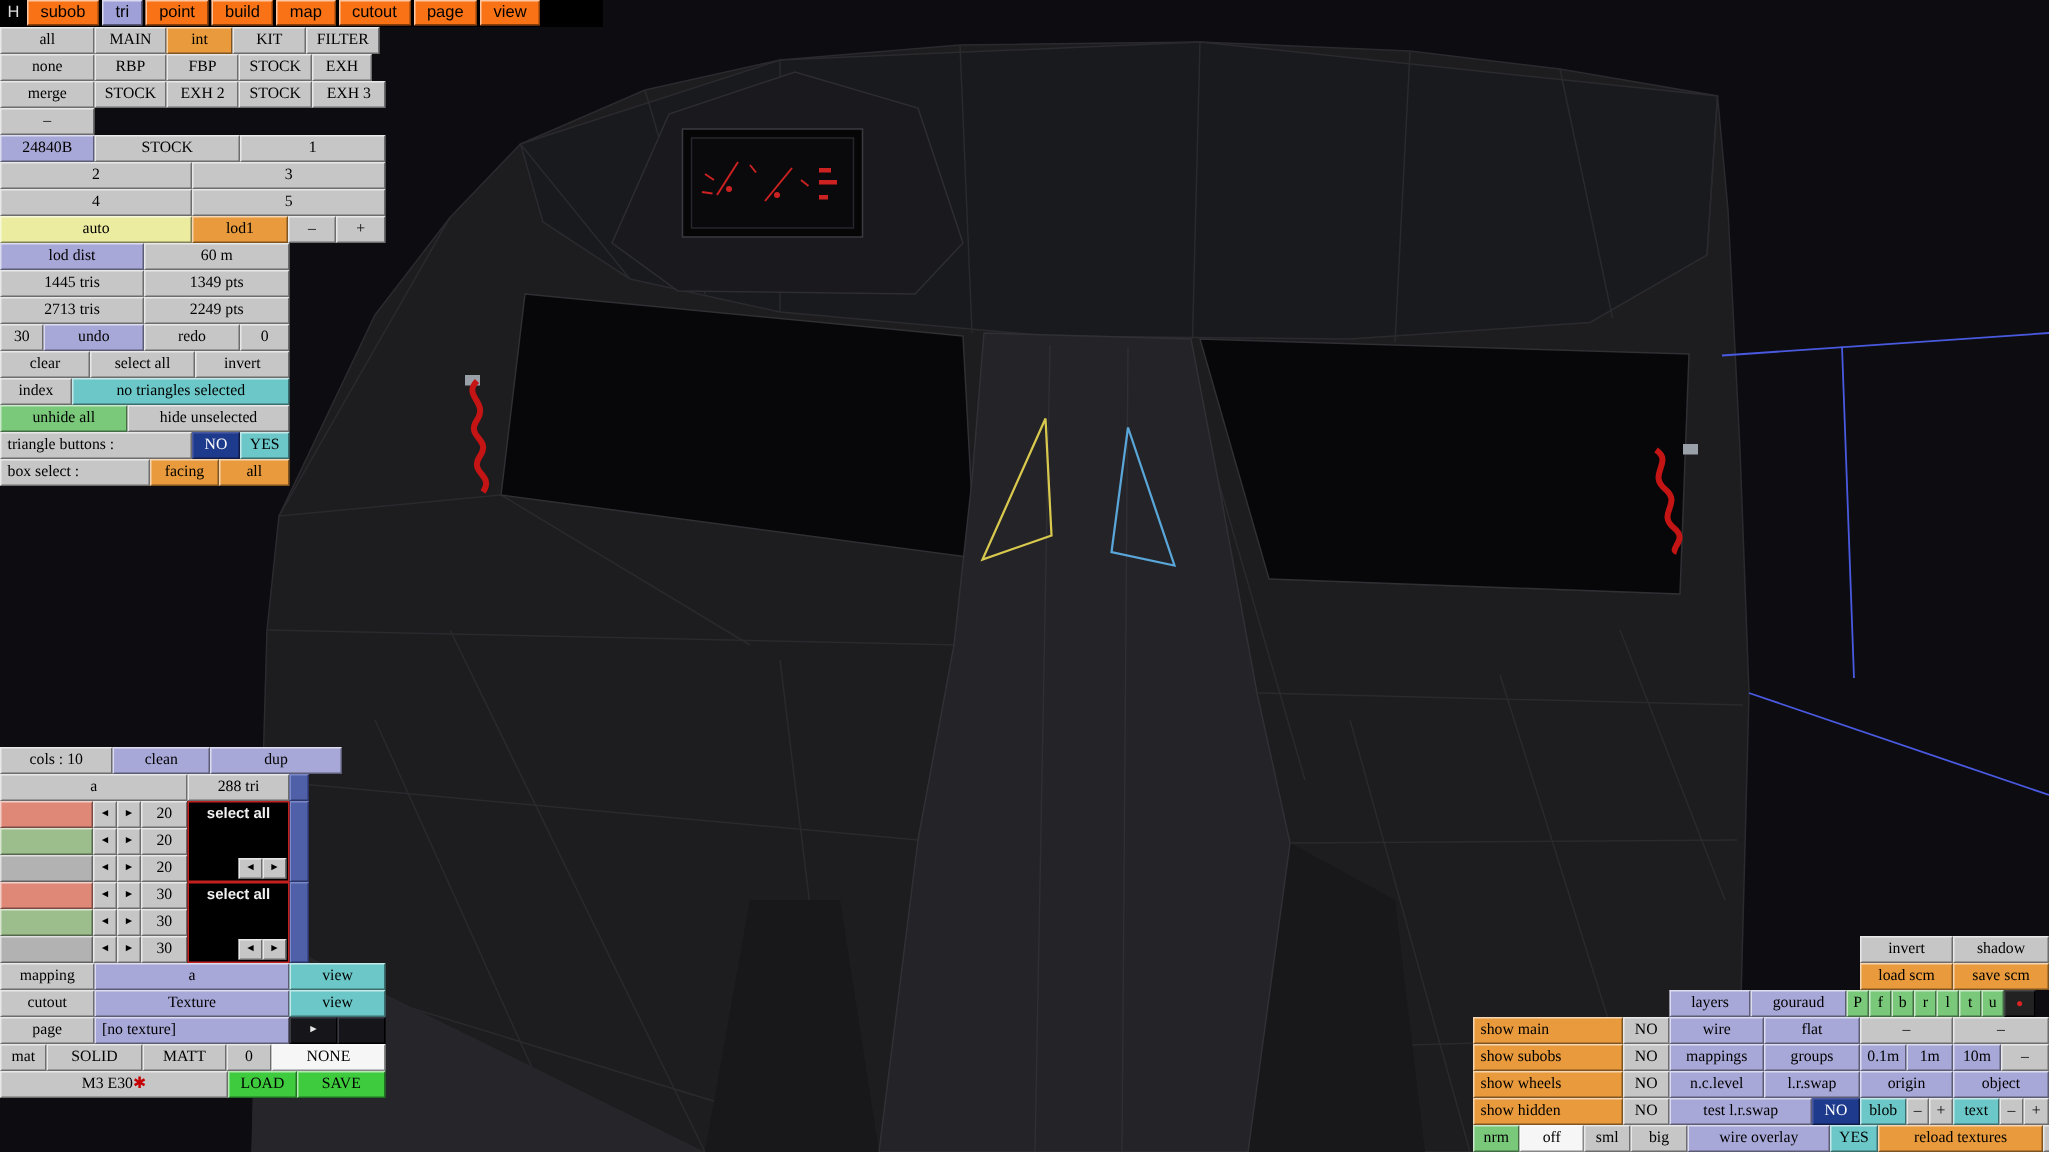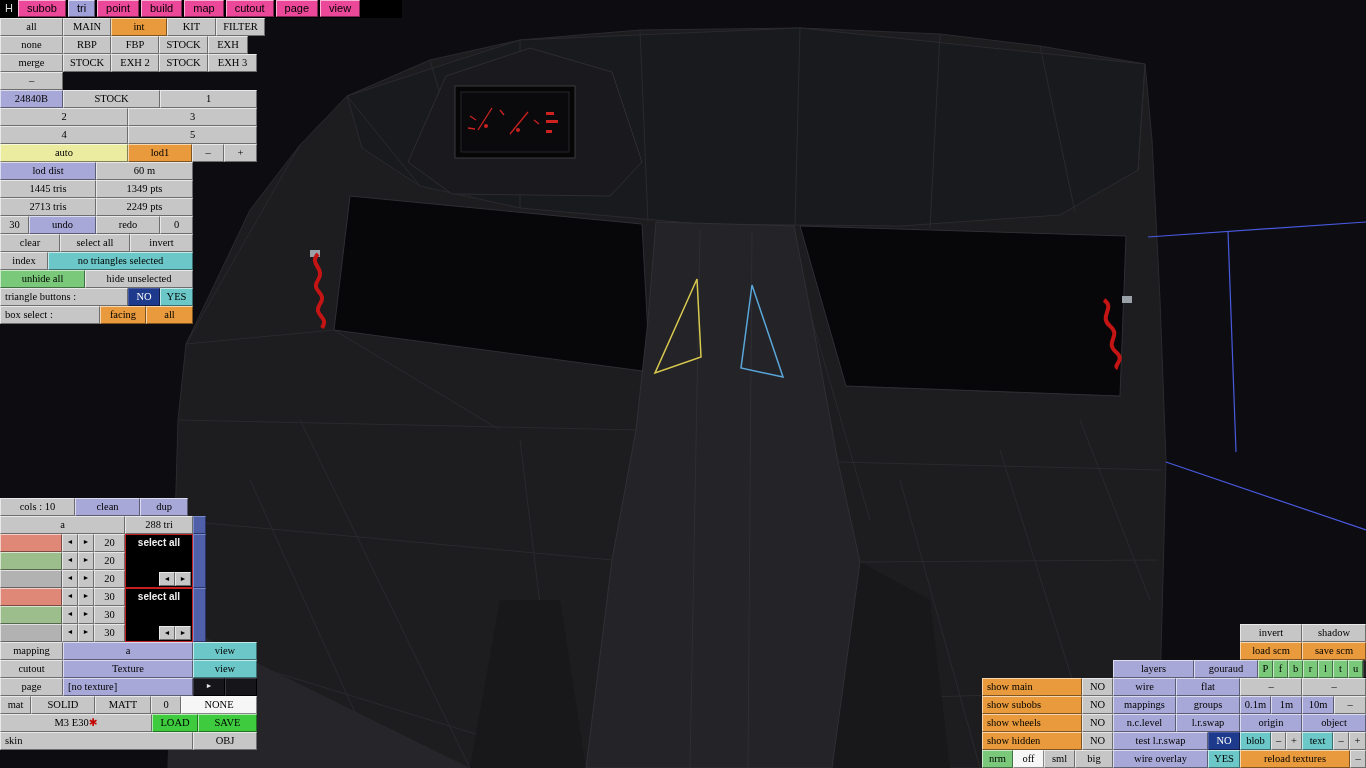--- a/index.html
+++ b/index.html
@@ -22,21 +22,21 @@
   .nv  { background:#1e3a8c; color:#fff; border-color:#4a5aa0 #101c46 #101c46 #4a5aa0; }
   .drk { background:#15151a; color:#e8e8e8; border-color:#3a3a44 #000 #000 #3a3a44; }
   .tl  { text-align:left; padding-left:4px; }
   .ar  { font-size:7px; line-height:15px; }
   .sw1 { background:#e08878; }
   .sw2 { background:#9cbe8c; }
   .sw3 { background:#b2b2b2; }
   .dot { background:#222; color:#d22; font-size:8px; line-height:15px; border-color:#444 #000 #000 #444; }
   .menubar { left:0; top:0; width:402px; height:18px; background:#000; display:flex; align-items:flex-start; }
   .mh { color:#dcdcdc; font-size:11px; line-height:17px; padding:0 5px; }
-  .mb { background:#ec4899; color:#000; font-size:11px; height:17px; line-height:15px; padding:0 8px; margin-right:2px;
+  .mb { background:#f97316; color:#000; font-size:11px; height:17px; line-height:15px; padding:0 8px; margin-right:2px;
         border:1px solid; border-color:rgba(255,255,255,.6) rgba(0,0,0,.45) rgba(0,0,0,.45) rgba(255,255,255,.6); }
   .mb.active { background:#a0a0d8; }
   .mgroup { display:flex; }
   .mleft { width:125px; }
   .selbox { width:68px; height:54px; background:#000; border:1px solid #c42020; position:relative; }
   .selbox-label { color:#f0f0f0; font-size:10px; font-weight:bold; text-align:center; margin-top:2px; }
   .selbox-arrows { position:absolute; right:1px; bottom:1px; display:flex; }
   .scrollstrip { width:13px; background:#5060a8; border:1px solid; border-color:#7a8ac8 #2a3468 #2a3468 #7a8ac8; flex:0 0 auto; }
   .red-star { color:#c40000; }
 </style>
@@ -113,21 +113,21 @@
     <div class="mb">map</div>
     <div class="mb">cutout</div>
     <div class="mb">page</div>
     <div class="mb">view</div>
   </div>
 
   <div class="panel" style="left:0;top:18px">
     <div class="row">
       <div class="c" style="width:63px">all</div>
       <div class="c" style="width:48px">MAIN</div>
-      <div class="c or" style="width:56px">int</div>
+      <div class="c or" style="width:44px">int</div>
       <div class="c" style="width:49px">KIT</div>
       <div class="c" style="width:49px">FILTER</div>
     </div>
     <div class="row">
       <div class="c" style="width:63px">none</div>
       <div class="c" style="width:48px">RBP</div>
       <div class="c" style="width:48px">FBP</div>
       <div class="c" style="width:49px">STOCK</div>
       <div class="c" style="width:40px">EXH</div>
     </div>
@@ -203,21 +203,21 @@
       <div class="c tl" style="width:100px">box select :</div>
       <div class="c or" style="width:46px">facing</div>
       <div class="c or" style="width:47px">all</div>
     </div>
   </div>
 
   <div class="panel" style="left:0;top:498px">
     <div class="row">
       <div class="c" style="width:75px">cols : 10</div>
       <div class="c pw" style="width:65px">clean</div>
-      <div class="c pw" style="width:48px">dup</div>
+      <div class="c pw" style="width:88px">dup</div>
     </div>
     <div class="row">
       <div class="c" style="width:125px">a</div>
       <div class="c" style="width:68px">288 tri</div>
       <div class="scrollstrip" style="height:18px"></div>
     </div>
     <div class="mgroup">
       <div class="mleft">
         <div class="row">
           <div class="c sw1" style="width:62px"></div>
@@ -298,39 +298,35 @@
       <div class="c" style="width:64px">SOLID</div>
       <div class="c" style="width:56px">MATT</div>
       <div class="c" style="width:30px">0</div>
       <div class="c wh" style="width:76px">NONE</div>
     </div>
     <div class="row">
       <div class="c" style="width:152px"><span>M3 E30</span><span class="red-star">✱</span></div>
       <div class="c gb" style="width:46px">LOAD</div>
       <div class="c gb" style="width:59px">SAVE</div>
     </div>
-    <div class="row">
-      <div class="c tl" style="width:193px">skin</div>
-      <div class="c" style="width:64px">OBJ</div>
-    </div>
   </div>
 
   <div class="panel" style="left:1240px;top:624px">
     <div class="row">
       <div class="c" style="width:62px">invert</div>
       <div class="c" style="width:64px">shadow</div>
     </div>
     <div class="row">
       <div class="c or" style="width:62px">load scm</div>
       <div class="c or" style="width:64px">save scm</div>
     </div>
   </div>
 
   <div class="panel row" style="left:1113px;top:660px">
-    <div class="c pw" style="width:81px">layers</div>
+    <div class="c pw" style="width:54px">layers</div>
     <div class="c pw" style="width:64px">gouraud</div>
     <div class="c gn" style="width:15px">P</div>
     <div class="c gn" style="width:15px">f</div>
     <div class="c gn" style="width:15px">b</div>
     <div class="c gn" style="width:15px">r</div>
     <div class="c gn" style="width:15px">l</div>
     <div class="c gn" style="width:15px">t</div>
     <div class="c gn" style="width:15px">u</div>
     <div class="c dot" style="width:21px">●</div>
   </div>
@@ -369,21 +365,21 @@
       <div class="c nv" style="width:32px">NO</div>
       <div class="c cy" style="width:31px">blob</div>
       <div class="c" style="width:15px">–</div>
       <div class="c" style="width:16px">+</div>
       <div class="c cy" style="width:31px">text</div>
       <div class="c" style="width:16px">–</div>
       <div class="c" style="width:17px">+</div>
     </div>
     <div class="row">
       <div class="c gn" style="width:31px">nrm</div>
-      <div class="c wh" style="width:31px">off</div>
+      <div class="c wh" style="width:43px">off</div>
       <div class="c" style="width:31px">sml</div>
       <div class="c" style="width:38px">big</div>
       <div class="c pw" style="width:95px">wire overlay</div>
       <div class="c cy" style="width:32px">YES</div>
       <div class="c or" style="width:110px">reload textures</div>
       <div class="c" style="width:16px">–</div>
     </div>
   </div>
 
 </div>

